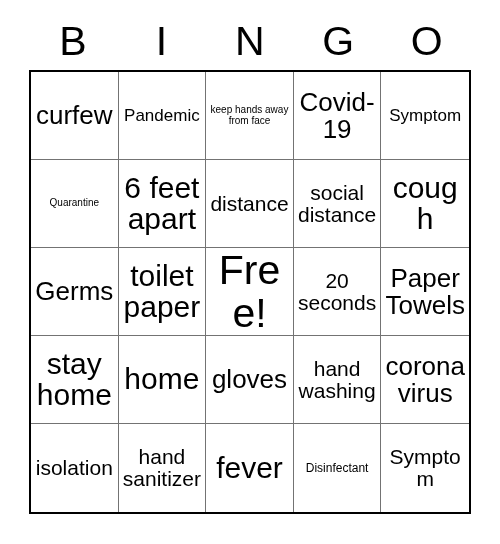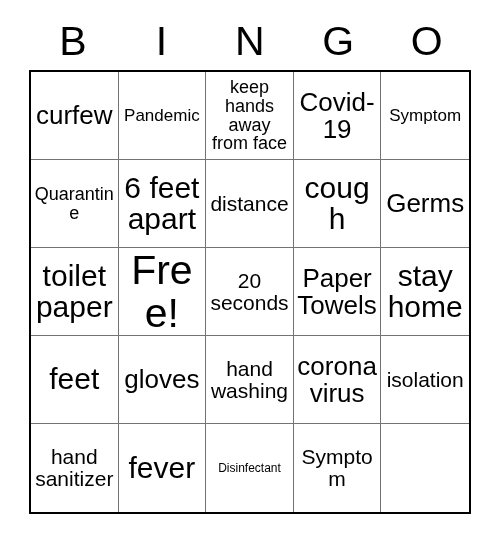--- a/index.html
+++ b/index.html
@@ -74,21 +74,21 @@
     width: 100%;
     line-height: 1.03;
     word-wrap: break-word;
     color: #000000;
   }
   
   .s-xl  { font-size: 30px; }
   .s-lg  { font-size: 26px; }
   .s-md  { font-size: 21px; }
   .s-sm  { font-size: 17px; }
-  .s-xs  { font-size: 18px; }
+  .s-xs  { font-size: 10px; }
   .s-xxs { font-size: 12px; }
   .s-free { font-size: 41px; }
 </style>
 </head>
 <body>
 
 <div class="card">
 
   <div class="header-row">
     <div class="header-cell">B</div>
@@ -118,20 +118,23 @@
     <div class="cell">
         <span class="cell-text s-xs">Quarantine</span>
       </div>
     <div class="cell">
         <span class="cell-text s-xl">6 feet apart</span>
       </div>
     <div class="cell">
         <span class="cell-text s-md">distance</span>
       </div>
     <div class="cell">
+        <span class="cell-text s-md">social distance</span>
+      </div>
+    <div class="cell">
         <span class="cell-text s-xl">cough</span>
       </div>
 
     <div class="cell">
         <span class="cell-text s-lg">Germs</span>
       </div>
     <div class="cell">
         <span class="cell-text s-xl">toilet paper</span>
       </div>
     <div class="cell">
@@ -141,21 +144,21 @@
         <span class="cell-text s-md">20 seconds</span>
       </div>
     <div class="cell">
         <span class="cell-text s-lg">Paper Towels</span>
       </div>
 
     <div class="cell">
         <span class="cell-text s-xl">stay home</span>
       </div>
     <div class="cell">
-        <span class="cell-text s-xl">feet</span>
+        <span class="cell-text s-xl">home</span>
       </div>
     <div class="cell">
         <span class="cell-text s-lg">gloves</span>
       </div>
     <div class="cell">
         <span class="cell-text s-md">hand washing</span>
       </div>
     <div class="cell">
         <span class="cell-text s-lg">corona virus</span>
       </div>

